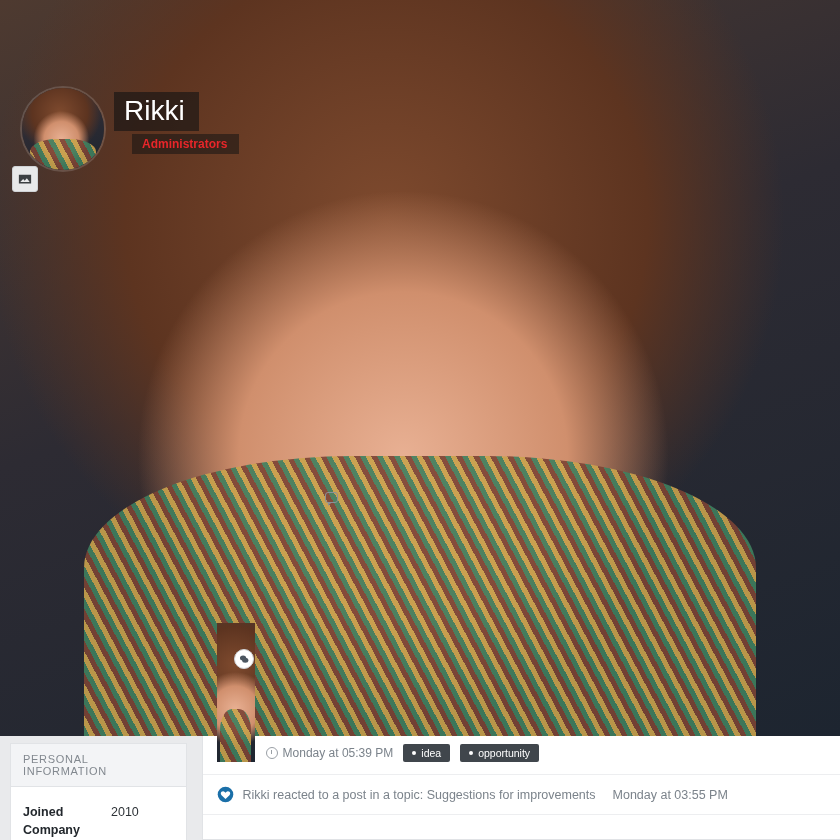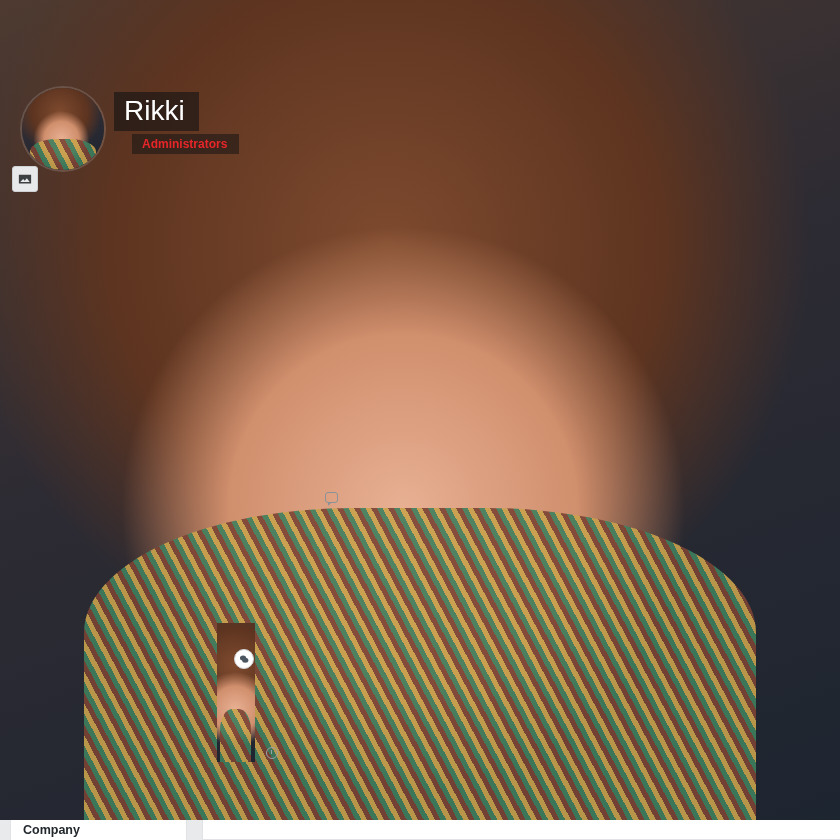--- a/index.html
+++ b/index.html
@@ -3,21 +3,21 @@
 <meta charset="utf-8">
 <style>
   * { box-sizing: border-box; margin: 0; padding: 0; }
   html, body {
     width: 840px; height: 840px;
     font-family: "Liberation Sans", sans-serif;
     background: #e9eaec;
     overflow: hidden;
     color: #2b2f33;
   }
-  .page { position: relative; width: 840px; height: 820px; }
+  .page { position: relative; width: 840px; height: 736px; }
 
   
   .cover {
     position: relative; width: 840px; height: 155px; overflow: hidden;
     background: linear-gradient(105deg,#3b3128 0%,#6d5336 16%,#8d6b42 27%,#7d7a6e 40%,#9a7f52 55%,#c08c4e 70%,#b5793c 85%,#8a5a2d 100%);
   }
   .cover-photo { position: absolute; inset: 0; }
   .cover-photo i {
     position: absolute; background: rgba(255,232,190,.20);
     transform-origin: 0 0;

